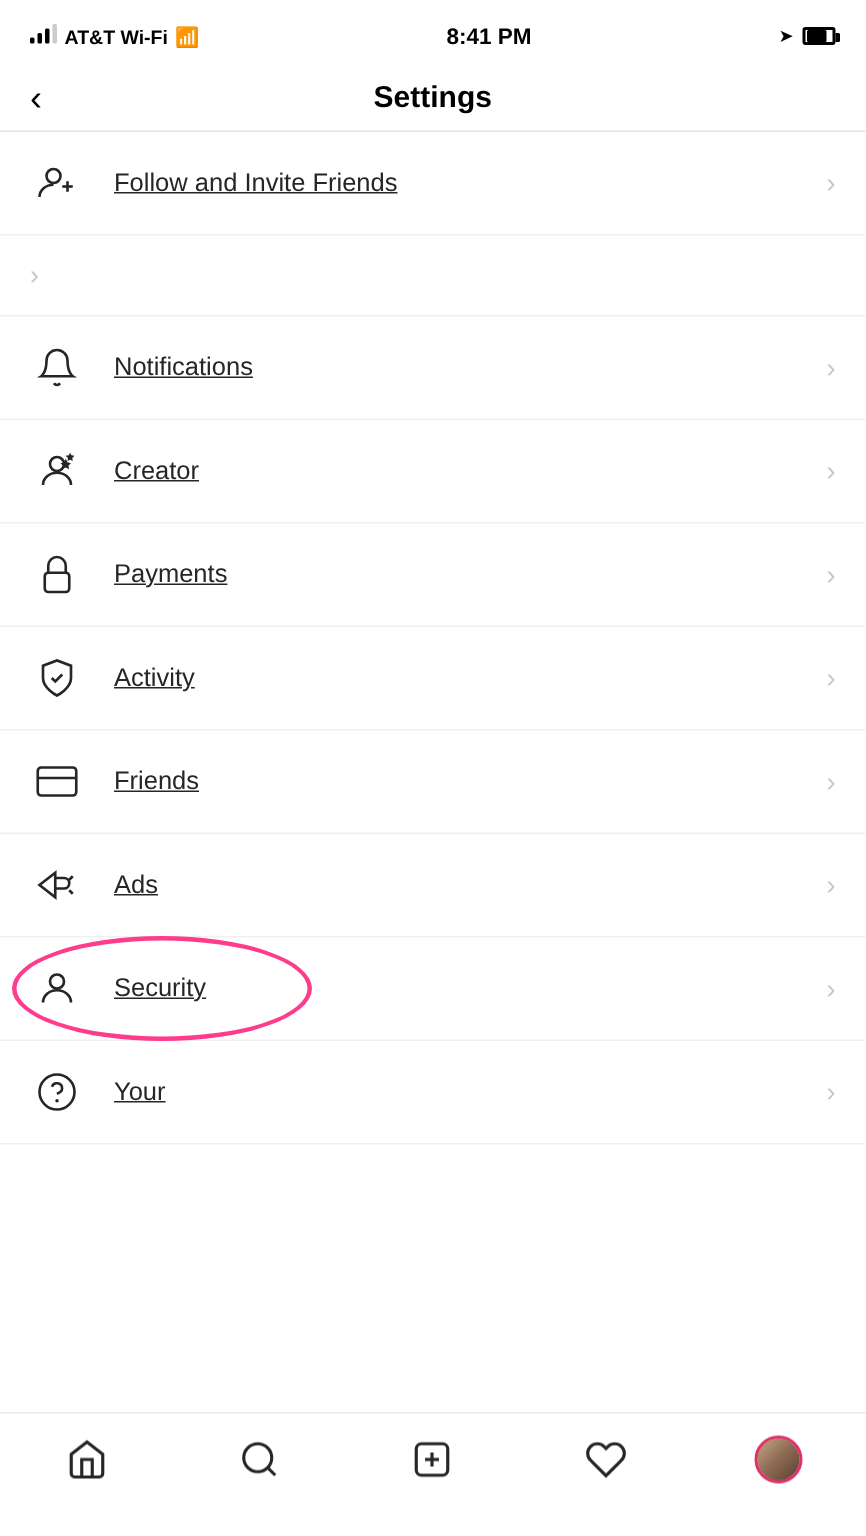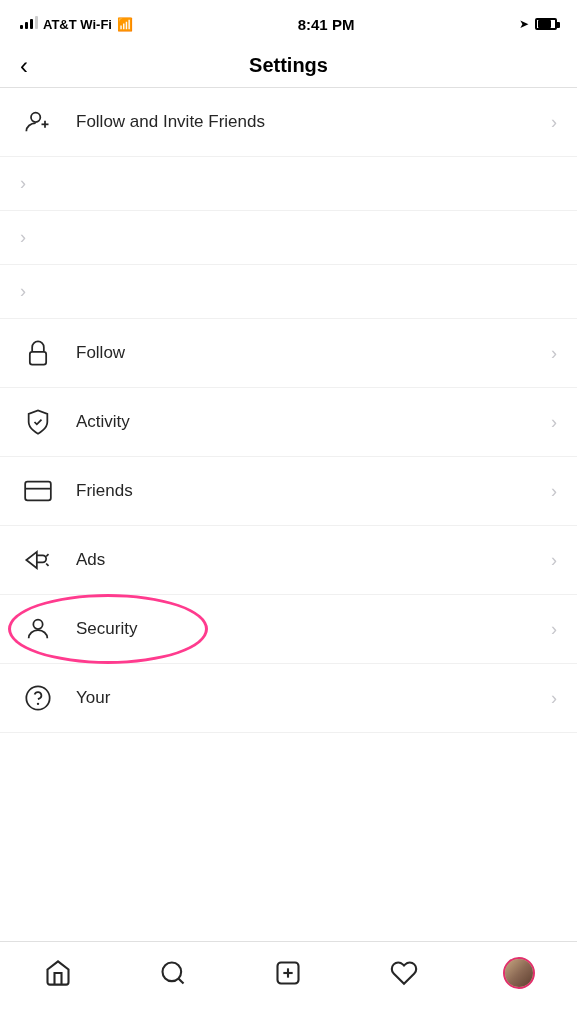--- a/index.html
+++ b/index.html
@@ -145,20 +145,21 @@
       height: 28px;
       stroke: #262626;
       stroke-width: 1.5;
       fill: none;
     }
 
     .item-label {
       font-size: 17px;
       color: #262626;
       font-weight: 400;
+      text-decoration: underline;
     }
 
     .chevron {
       color: #c7c7cc;
       font-size: 18px;
       font-weight: 300;
     }
 
     
     .account-circle {
@@ -271,36 +272,56 @@
       <span class="item-label">Follow and Invite Friends</span>
     </div>
     <span class="chevron">›</span>
   </div>
 
   <div class="settings-item">
     <span class="chevron">›</span>
   </div>
 
   <div class="settings-item">
-    <span class="chevron">›</span>
-  </div>
-
-  <div class="settings-item">
+    <div class="item-left">
+      <div class="item-icon">
+        <svg viewBox="0 0 24 24">
+          <path d="M18 8a6 6 0 00-12 0c0 7-3 9-3 9h18s-3-2-3-9"></path>
+          <path d="M13.73 21a2 2 0 01-3.46 0"></path>
+        </svg>
+      </div>
+      <span class="item-label">Notifications</span>
+    </div>
+    <span class="chevron">›</span>
+  </div>
+
+  <div class="settings-item">
+    <div class="item-left">
+      <div class="item-icon">
+        <svg viewBox="0 0 24 24">
+          <circle cx="12" cy="8" r="4"></circle>
+          <path d="M4 20c0-4 3.6-7 8-7s8 3 8 7"></path>
+          <polygon points="19,3 20.5,6 24,6.5 21.5,9 22,12.5 19,11 16,12.5 16.5,9 14,6.5 17.5,6" fill="#262626" stroke="none" transform="scale(0.5) translate(20, 0)"></polygon>
+          <path d="M17 5l1 2 2 0.5-1.5 1.5 0.5 2-2-1-2 1 0.5-2L14 7.5l2-0.5z" fill="#262626" stroke="none"></path>
+        </svg>
+      </div>
+      <span class="item-label">Creator</span>
+    </div>
     <span class="chevron">›</span>
   </div>
 
   <div class="settings-item">
     <div class="item-left">
       <div class="item-icon">
         <svg viewBox="0 0 24 24">
           <rect x="5" y="11" width="14" height="11" rx="2" ry="2"></rect>
           <path d="M7 11V7a5 5 0 0110 0v4"></path>
         </svg>
       </div>
-      <span class="item-label">Follow</span>
+      <span class="item-label">Payments</span>
     </div>
     <span class="chevron">›</span>
   </div>
 
   <div class="settings-item">
     <div class="item-left">
       <div class="item-icon">
         <svg viewBox="0 0 24 24">
           <path d="M12 22s8-4 8-10V5l-8-3-8 3v7c0 6 8 10 8 10z"></path>
           <polyline points="9,12 11,14 15,10"></polyline>

